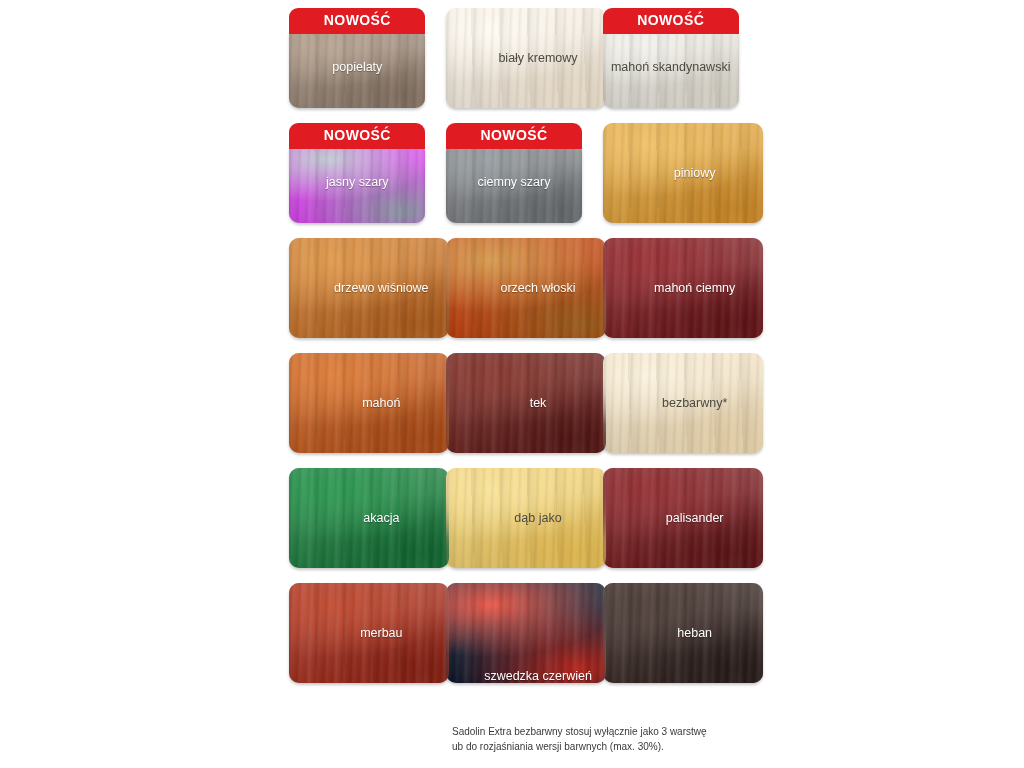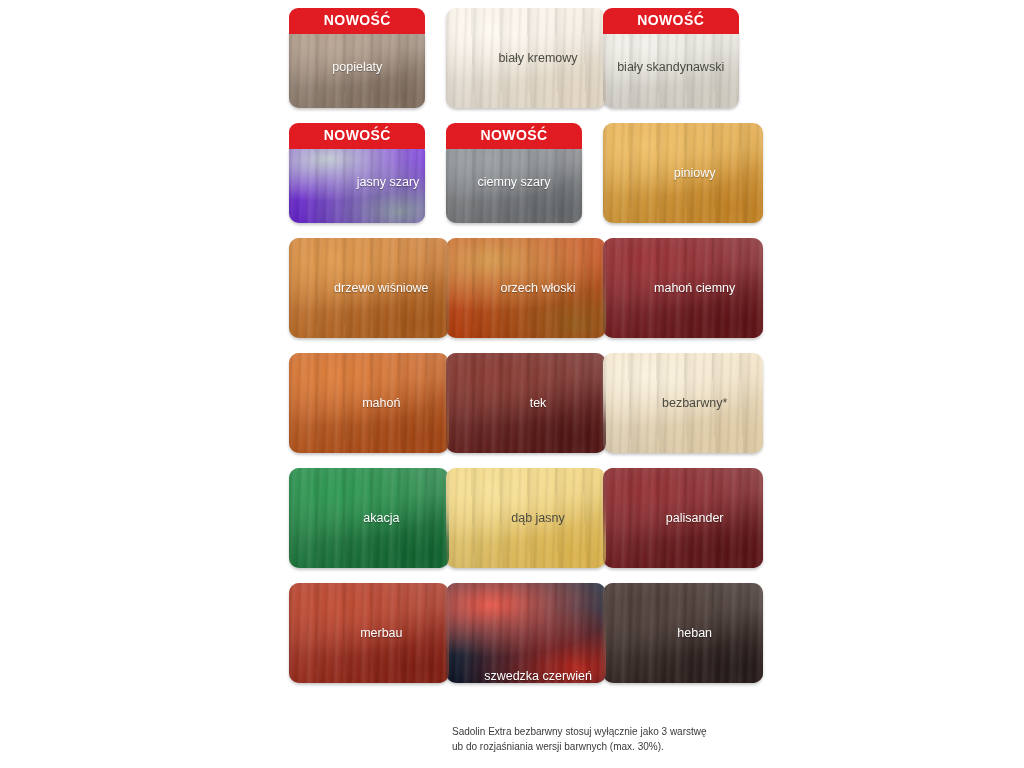--- a/index.html
+++ b/index.html
@@ -110,30 +110,30 @@
               <div class="grain" style="background: repeating-linear-gradient(92deg, rgba(0, 0, 0, 0) 0px, rgba(0, 0, 0, 0.055) 2px, rgba(255, 255, 255, 0.05) 5px, rgba(0, 0, 0, 0) 9px), repeating-linear-gradient(88deg, rgba(0, 0, 0, 0.06) 0px, rgba(0, 0, 0, 0) 13px, rgba(255, 255, 255, 0.043) 20px, rgba(0, 0, 0, 0) 28px), radial-gradient(130% 90% at 28% 22%, rgb(255, 250, 242) 0%, rgba(255, 255, 255, 0) 58%), radial-gradient(120% 100% at 82% 86%, rgb(227, 214, 194) 0%, rgba(255, 255, 255, 0) 62%), linear-gradient(rgba(255, 255, 255, 0.18) 0%, rgba(0, 0, 0, 0.1) 100%);"></div>
               <div class="label" style="color: rgb(74, 74, 66);">biały kremowy</div>
             </div>
           </div>
         </div>
         <div class="cell">
           <div class="swatch-wrap">
             <div class="badge">NOWOŚĆ</div>
             <div class="swatch short" style="background: rgb(230, 227, 219);">
               <div class="grain" style="background: repeating-linear-gradient(92deg, rgba(0, 0, 0, 0) 0px, rgba(0, 0, 0, 0.055) 2px, rgba(255, 255, 255, 0.05) 5px, rgba(0, 0, 0, 0) 9px), repeating-linear-gradient(88deg, rgba(0, 0, 0, 0.06) 0px, rgba(0, 0, 0, 0) 13px, rgba(255, 255, 255, 0.043) 20px, rgba(0, 0, 0, 0) 28px), radial-gradient(130% 90% at 28% 22%, rgb(244, 242, 236) 0%, rgba(255, 255, 255, 0) 58%), radial-gradient(120% 100% at 82% 86%, rgb(207, 203, 192) 0%, rgba(255, 255, 255, 0) 62%), linear-gradient(rgba(255, 255, 255, 0.18) 0%, rgba(0, 0, 0, 0.1) 100%);"></div>
-              <div class="label" style="color: rgb(74, 74, 66);">biały skandynawski</div>
-            </div>
-          </div>
-        </div>
-      </div>
-      <div class="row">
-        <div class="cell">
-          <div class="swatch-wrap">
-            <div class="badge">NOWOŚĆ</div>
-            <div class="swatch short" style="background: #6d28d9; justify-content: flex-end;">
+              <div class="label" style="color: rgb(74, 74, 66);">mahoń skandynawski</div>
+            </div>
+          </div>
+        </div>
+      </div>
+      <div class="row">
+        <div class="cell">
+          <div class="swatch-wrap">
+            <div class="badge">NOWOŚĆ</div>
+            <div class="swatch short" style="background: #d946ef;">
               <div class="grain" style="background: repeating-linear-gradient(92deg, rgba(0, 0, 0, 0) 0px, rgba(0, 0, 0, 0.055) 2px, rgba(255, 255, 255, 0.05) 5px, rgba(0, 0, 0, 0) 9px), repeating-linear-gradient(88deg, rgba(0, 0, 0, 0.06) 0px, rgba(0, 0, 0, 0) 13px, rgba(255, 255, 255, 0.043) 20px, rgba(0, 0, 0, 0) 28px), radial-gradient(130% 90% at 28% 22%, rgb(195, 204, 211) 0%, rgba(255, 255, 255, 0) 58%), radial-gradient(120% 100% at 82% 86%, rgb(136, 148, 160) 0%, rgba(255, 255, 255, 0) 62%), linear-gradient(rgba(255, 255, 255, 0.18) 0%, rgba(0, 0, 0, 0.1) 100%);"></div>
               <div class="label" style="color: rgb(255, 255, 255); text-shadow: rgba(0, 0, 0, 0.35) 0px 1px 1px;">jasny szary</div>
             </div>
           </div>
         </div>
         <div class="cell">
           <div class="swatch-wrap">
             <div class="badge">NOWOŚĆ</div>
             <div class="swatch short" style="background: rgb(126, 129, 132);">
               <div class="grain" style="background: repeating-linear-gradient(92deg, rgba(0, 0, 0, 0) 0px, rgba(0, 0, 0, 0.055) 2px, rgba(255, 255, 255, 0.05) 5px, rgba(0, 0, 0, 0) 9px), repeating-linear-gradient(88deg, rgba(0, 0, 0, 0.06) 0px, rgba(0, 0, 0, 0) 13px, rgba(255, 255, 255, 0.043) 20px, rgba(0, 0, 0, 0) 28px), radial-gradient(130% 90% at 28% 22%, rgb(154, 160, 164) 0%, rgba(255, 255, 255, 0) 58%), radial-gradient(120% 100% at 82% 86%, rgb(98, 102, 105) 0%, rgba(255, 255, 255, 0) 62%), linear-gradient(rgba(255, 255, 255, 0.18) 0%, rgba(0, 0, 0, 0.1) 100%);"></div>
@@ -208,21 +208,21 @@
             <div class="swatch full" style="background: rgb(30, 128, 64);">
               <div class="grain" style="background: repeating-linear-gradient(92deg, rgba(0, 0, 0, 0) 0px, rgba(0, 0, 0, 0.055) 2px, rgba(255, 255, 255, 0.05) 5px, rgba(0, 0, 0, 0) 9px), repeating-linear-gradient(88deg, rgba(0, 0, 0, 0.06) 0px, rgba(0, 0, 0, 0) 13px, rgba(255, 255, 255, 0.043) 20px, rgba(0, 0, 0, 0) 28px), radial-gradient(130% 90% at 28% 22%, rgb(46, 154, 82) 0%, rgba(255, 255, 255, 0) 58%), radial-gradient(120% 100% at 82% 86%, rgb(16, 98, 46) 0%, rgba(255, 255, 255, 0) 62%), linear-gradient(rgba(255, 255, 255, 0.18) 0%, rgba(0, 0, 0, 0.1) 100%);"></div>
               <div class="label" style="color: rgb(255, 255, 255); text-shadow: rgba(0, 0, 0, 0.35) 0px 1px 1px;">akacja</div>
             </div>
           </div>
         </div>
         <div class="cell">
           <div class="swatch-wrap">
             <div class="swatch full" style="background: rgb(240, 207, 110);">
               <div class="grain" style="background: repeating-linear-gradient(92deg, rgba(0, 0, 0, 0) 0px, rgba(0, 0, 0, 0.055) 2px, rgba(255, 255, 255, 0.05) 5px, rgba(0, 0, 0, 0) 9px), repeating-linear-gradient(88deg, rgba(0, 0, 0, 0.06) 0px, rgba(0, 0, 0, 0) 13px, rgba(255, 255, 255, 0.043) 20px, rgba(0, 0, 0, 0) 28px), radial-gradient(130% 90% at 28% 22%, rgb(249, 227, 154) 0%, rgba(255, 255, 255, 0) 58%), radial-gradient(120% 100% at 82% 86%, rgb(219, 178, 74) 0%, rgba(255, 255, 255, 0) 62%), linear-gradient(rgba(255, 255, 255, 0.18) 0%, rgba(0, 0, 0, 0.1) 100%);"></div>
-              <div class="label" style="color: rgb(74, 74, 66);">dąb jasny</div>
+              <div class="label" style="color: rgb(74, 74, 66);">dąb jako</div>
             </div>
           </div>
         </div>
         <div class="cell">
           <div class="swatch-wrap">
             <div class="swatch full" style="background: rgb(122, 31, 34);">
               <div class="grain" style="background: repeating-linear-gradient(92deg, rgba(0, 0, 0, 0) 0px, rgba(0, 0, 0, 0.055) 2px, rgba(255, 255, 255, 0.05) 5px, rgba(0, 0, 0, 0) 9px), repeating-linear-gradient(88deg, rgba(0, 0, 0, 0.06) 0px, rgba(0, 0, 0, 0) 13px, rgba(255, 255, 255, 0.043) 20px, rgba(0, 0, 0, 0) 28px), radial-gradient(130% 90% at 28% 22%, rgb(150, 50, 54) 0%, rgba(255, 255, 255, 0) 58%), radial-gradient(120% 100% at 82% 86%, rgb(86, 18, 20) 0%, rgba(255, 255, 255, 0) 62%), linear-gradient(rgba(255, 255, 255, 0.18) 0%, rgba(0, 0, 0, 0.1) 100%);"></div>
               <div class="label" style="color: rgb(255, 255, 255); text-shadow: rgba(0, 0, 0, 0.35) 0px 1px 1px;">palisander</div>
             </div>
           </div>

